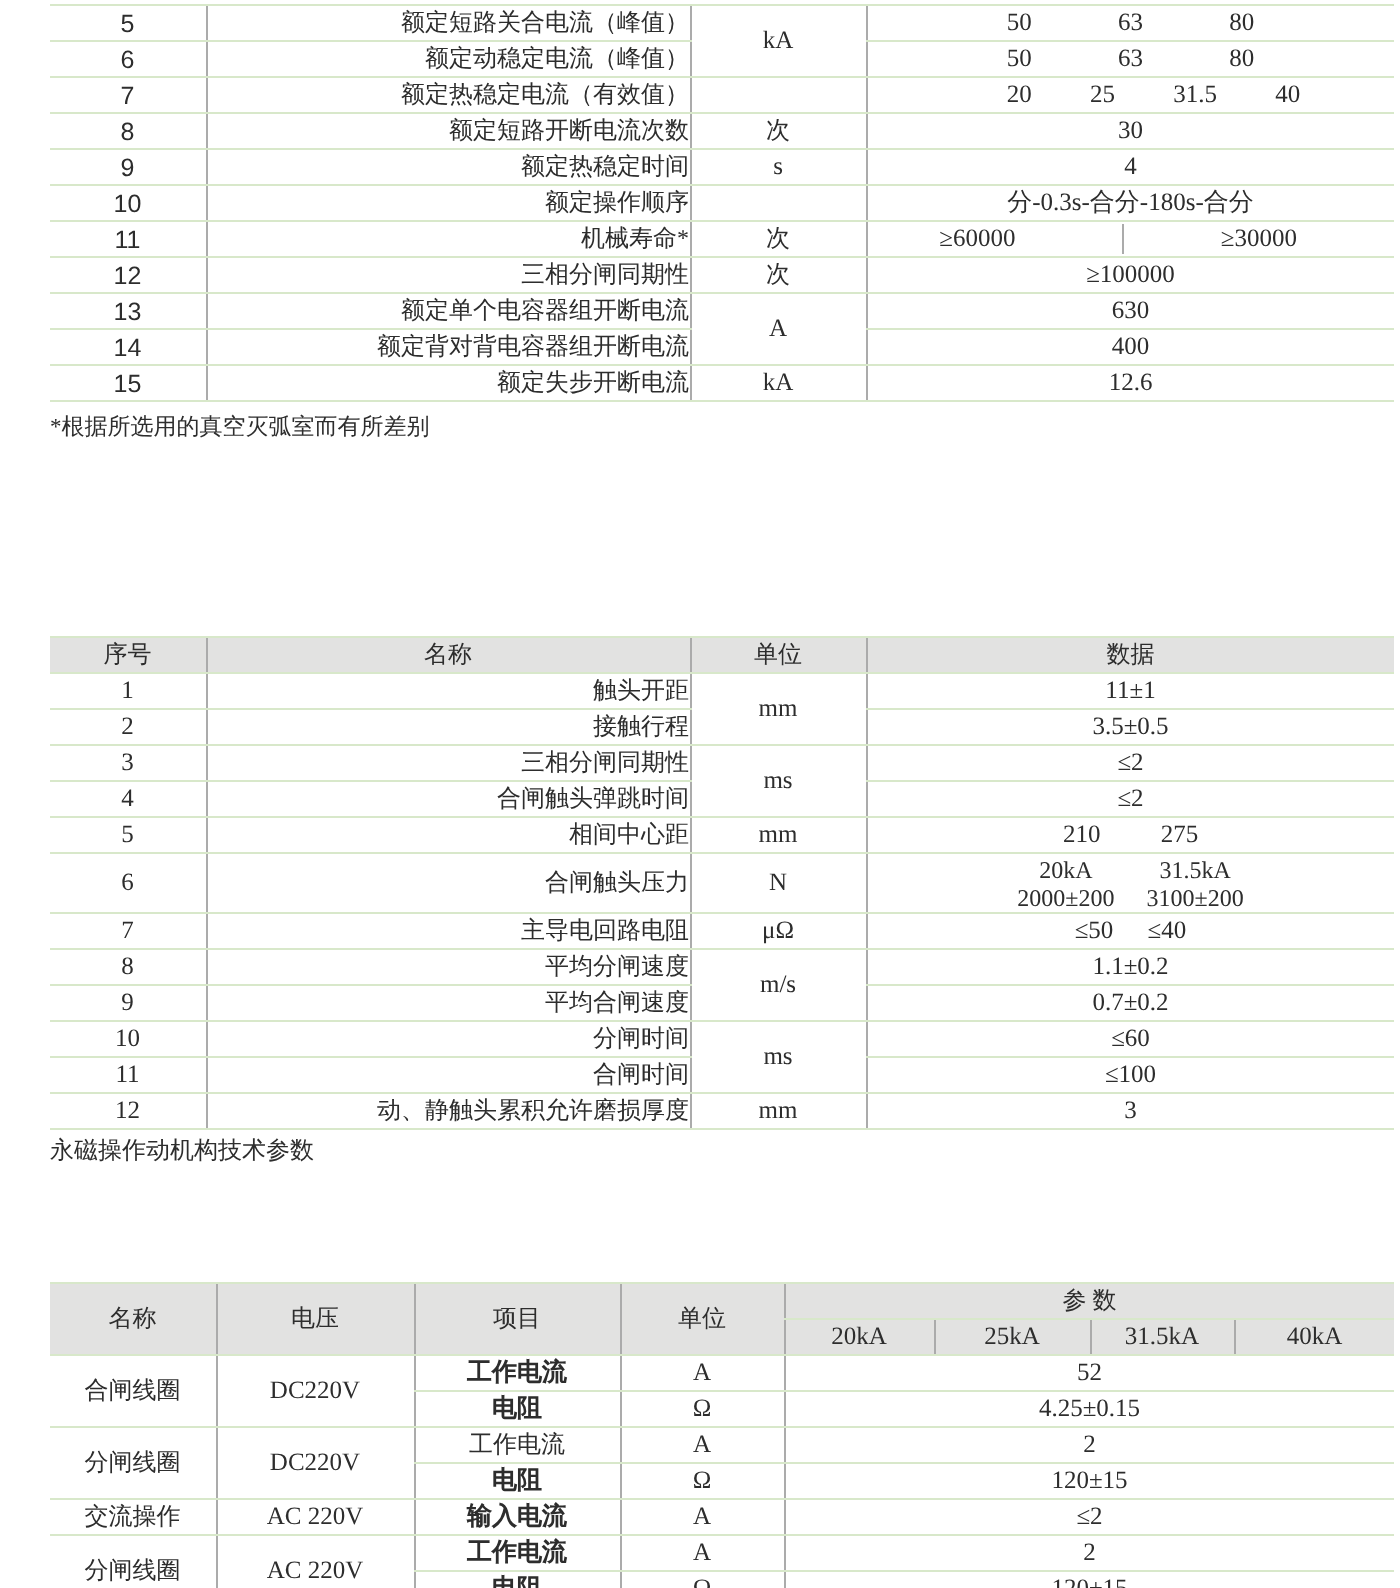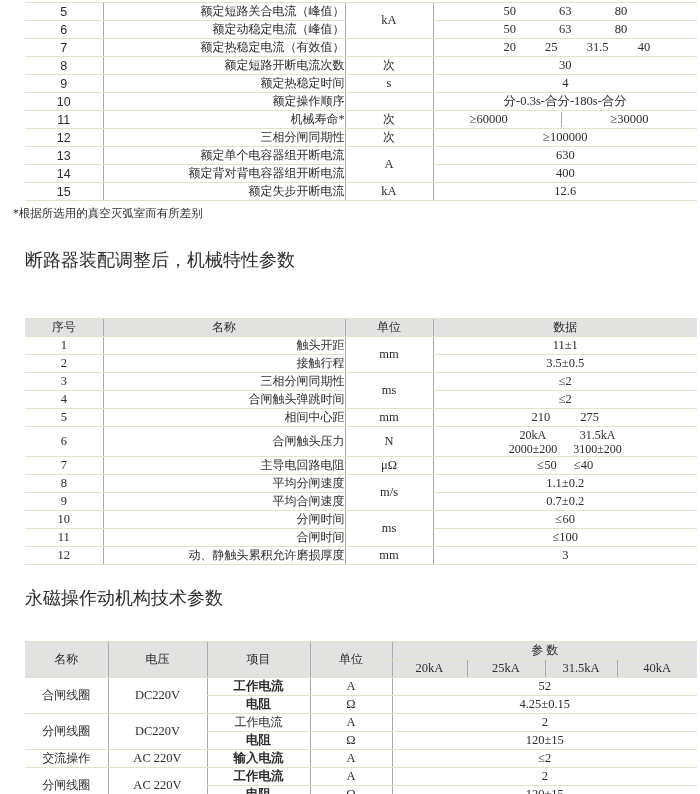--- a/index.html
+++ b/index.html
@@ -43,23 +43,23 @@
   .t2 .m{text-align:right;padding-left:22px;}
   .stack2{display:flex;justify-content:center;gap:16px;line-height:14px;font-size:12px;}
   .stack2 .col{text-align:center;}
   
   .t3{position:absolute;left:25px;top:641px;}
   .t3 tr.hrow{height:18px;}
   .t3 tr{height:16.3px;}
   .t3 .pm{font-family:Liberation Serif, serif;letter-spacing:3px;padding-left:3px;}
   .bold-item{font-family:"Liberation Sans","DejaVu Sans",sans-serif;font-weight:bold;font-size:12.5px;}
   
-  .footnote{position:absolute;left:13px;top:206px;font-size:11.5px;}
+  .footnote{position:absolute;left:25px;top:206px;font-size:11.5px;}
   .h1{position:absolute;left:25px;top:248px;font-size:18px;}
-  .h2{position:absolute;left:25px;top:586px;font-size:18px;}
+  .h2{position:absolute;left:25px;top:567px;font-size:12px;}
 </style>
 </head>
 <body>
 
 <div class="page">
 
   <table class="t1">
     <colgroup>
         <col style="width:78px">
         <col style="width:242px">
@@ -134,21 +134,20 @@
       <td class="n">15</td>
       <td class="m vl">额定失步开断电流</td>
       <td class="u vl num">kA</td>
       <td class="vl num">12.6</td>
     </tr>
   </tbody>
     </table>
 
   <div class="footnote">*根据所选用的真空灭弧室而有所差别</div>
 
-  <div class="h1">断路器装配调整后，机械特性参数</div>
 
   <table class="t2">
     <colgroup>
         <col style="width:78px">
         <col style="width:242px">
         <col style="width:88px">
         <col style="width:264px">
       </colgroup>
     <tbody>
         <tr class="hdr hrow">

